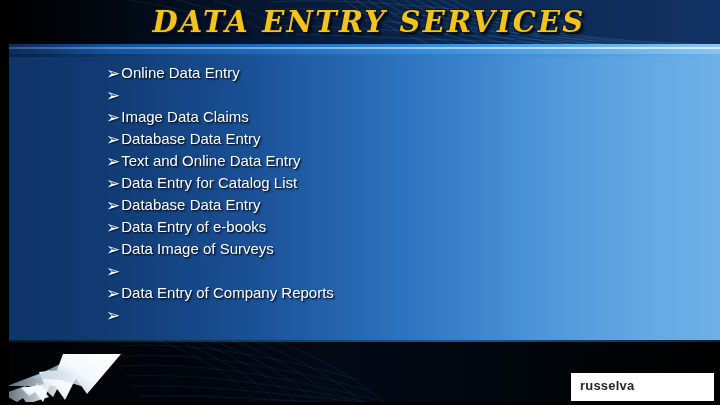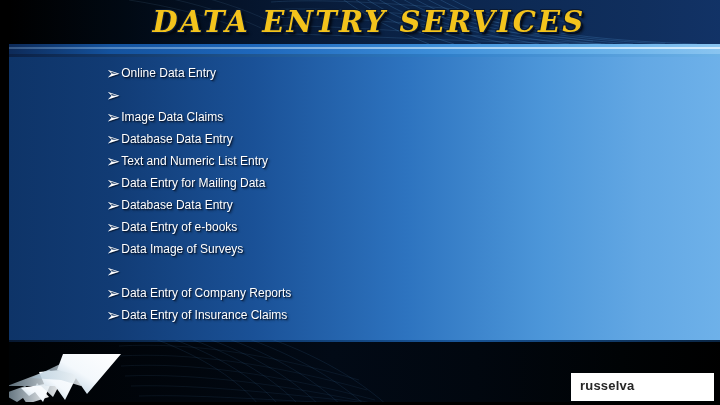--- a/index.html
+++ b/index.html
@@ -127,21 +127,21 @@
     font-family: "DejaVu Sans", sans-serif;
     font-size: 17px;
     line-height: 22px;
     color: #ffffff;
     margin-right: 1px;
     text-shadow: 1px 1px 1px rgba(4,18,40,.85);
   }
   .bullet-text {
     flex: 0 0 auto;
     font-family: "Liberation Sans", sans-serif;
-    font-size: 12px;
+    font-size: 15px;
     line-height: 22px;
     color: #ffffff;
     text-shadow:
       1px 1px 1px rgba(6,20,44,.9),
       2px 2px 2px rgba(0,0,0,.35);
   }
 
   
   .footer {
     position: absolute;
@@ -250,26 +250,26 @@
         <span class="bullet-text">Image Data Claims</span>
       </div>
 
       <div class="bullet-row">
         <span class="bullet-mark">➢</span>
         <span class="bullet-text">Database Data Entry</span>
       </div>
 
       <div class="bullet-row">
         <span class="bullet-mark">➢</span>
-        <span class="bullet-text">Text and Numeric List Entry</span>
-      </div>
-
-      <div class="bullet-row">
-        <span class="bullet-mark">➢</span>
-        <span class="bullet-text">Data Entry for Mailing Data</span>
+        <span class="bullet-text">Text and Online Data Entry</span>
+      </div>
+
+      <div class="bullet-row">
+        <span class="bullet-mark">➢</span>
+        <span class="bullet-text">Data Entry for Catalog List</span>
       </div>
 
       <div class="bullet-row">
         <span class="bullet-mark">➢</span>
         <span class="bullet-text">Database Data Entry</span>
       </div>
 
       <div class="bullet-row">
         <span class="bullet-mark">➢</span>
         <span class="bullet-text">Data Entry of e-books</span>
@@ -284,21 +284,20 @@
         <span class="bullet-mark">➢</span>
       </div>
 
       <div class="bullet-row">
         <span class="bullet-mark">➢</span>
         <span class="bullet-text">Data Entry of Company Reports</span>
       </div>
 
       <div class="bullet-row">
         <span class="bullet-mark">➢</span>
-        <span class="bullet-text">Data Entry of Insurance Claims</span>
       </div>
 
     </div>
   </div>
 
   <div class="footer">
     <div class="footer-top-line"></div>
 
     <svg class="footer-mesh" viewBox="0 0 360 65" preserveAspectRatio="none">
       <g fill="none" stroke="#4f91cf" stroke-width="0.5" opacity="0.55">

